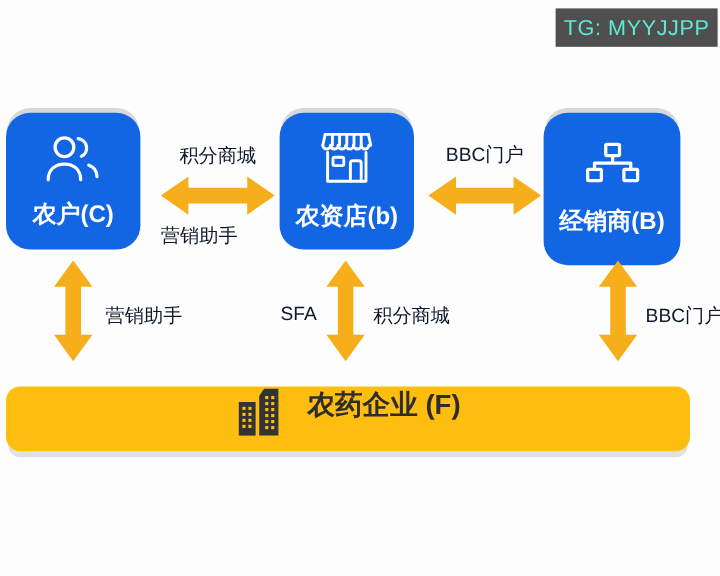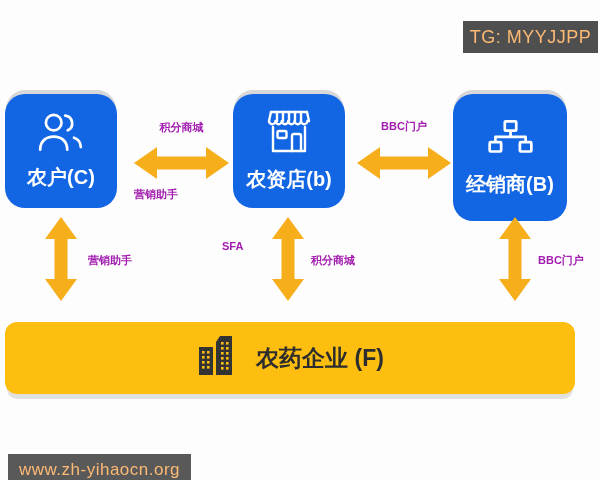--- a/index.html
+++ b/index.html
@@ -4,58 +4,58 @@
 <style>
   html,body{margin:0;padding:0;}
   body{
     width:600px;height:480px;background:#ffffff;
     font-family:"Liberation Sans","DejaVu Sans",sans-serif;
     -webkit-font-smoothing:antialiased;
   }
   .canvas{position:relative;width:600px;height:480px;background:#fdfdfd;overflow:hidden;}
 
   
-  .badge{position:absolute;color:#fdba74;display:flex;align-items:center;justify-content:center;letter-spacing:.5px;margin-top:14px;}
+  .badge{position:absolute;color:#5eead4;display:flex;align-items:center;justify-content:center;letter-spacing:.5px;}
   .badge-tg{left:463px;top:7px;width:135px;height:32px;background:#4f4f4f;font-size:18px;}
   .badge-web{left:8px;top:440px;width:183px;height:31px;background:#595959;font-size:17px;}
 
   
   .node{
     position:absolute;background:#1366e3;border-radius:20px;
     display:flex;flex-direction:column;align-items:center;justify-content:center;gap:7px;
     box-shadow:0 -5px 0 -1px rgba(186,186,186,.55);
   }
   .node-farmer{left:5px;top:94px;width:112px;height:114px;}
   .node-store{left:233px;top:94px;width:112px;height:114px;}
   .node-distributor{left:453px;top:94px;width:114px;height:127px;}
   .node .node-label{color:#fff;font-weight:bold;font-size:20px;white-space:nowrap;}
 
   
   .enterprise{
-    position:absolute;left:5px;top:322px;width:570px;height:72px;background:#fdbe10;border-radius:12px;
-    display:flex;align-items:center;justify-content:center;gap:14px;
+    position:absolute;left:5px;top:322px;width:570px;height:54px;background:#fdbe10;border-radius:12px;
+    display:flex;align-items:flex-start;justify-content:center;gap:14px;
     box-shadow:0 7px 0 -2px rgba(203,203,203,.55);
   }
   .enterprise .ent-label{font-size:23px;font-weight:bold;color:#2d2d2d;white-space:nowrap;}
 
   
   .arrow{position:absolute;}
   .arrow-fs{left:134px;top:145px;}
   .arrow-sd{left:357px;top:145px;}
   .arrow-v-farmer{left:44px;top:217px;}
   .arrow-v-store{left:271px;top:217px;}
   .arrow-v-dist{left:498px;top:217px;}
 
   
-  .edge-label{position:absolute;font-size:11px;font-weight:bold;color:#a21caf;white-space:nowrap;}
+  .edge-label{position:absolute;font-size:16px;font-weight:normal;color:#0f172a;white-space:nowrap;}
   .lbl-fs-top{left:134px;top:120px;width:95px;text-align:center;}
   .lbl-fs-bottom{left:134px;top:187px;width:95px;}
   .lbl-sd-top{left:357px;top:119px;width:94px;text-align:center;}
   .lbl-one-code{left:88px;top:253px;}
-  .lbl-sfa{left:222px;top:240px;width:42px;text-align:left;}
+  .lbl-sfa{left:222px;top:254px;width:42px;text-align:right;}
   .lbl-points-mall{left:311px;top:253px;}
   .lbl-bbc-right{left:538px;top:253px;}
 
   .icon{display:block;}
 </style>
 </head>
 <body>
 
 <div class="canvas">
 
@@ -166,17 +166,14 @@
           <rect x="25" y="28" width="2.6" height="2.6"></rect>
             <rect x="30" y="28" width="2.6" height="2.6"></rect>
           <rect x="25" y="33" width="2.6" height="2.6"></rect>
             <rect x="30" y="33" width="2.6" height="2.6"></rect>
         </g>
       </svg>
     </span>
     <span class="ent-label">农药企业 (F)</span>
   </div>
 
-  <div class="badge badge-web">
-    <span>www.zh-yihaocn.org</span>
-  </div>
 
 </div>
 
 </body></html>

